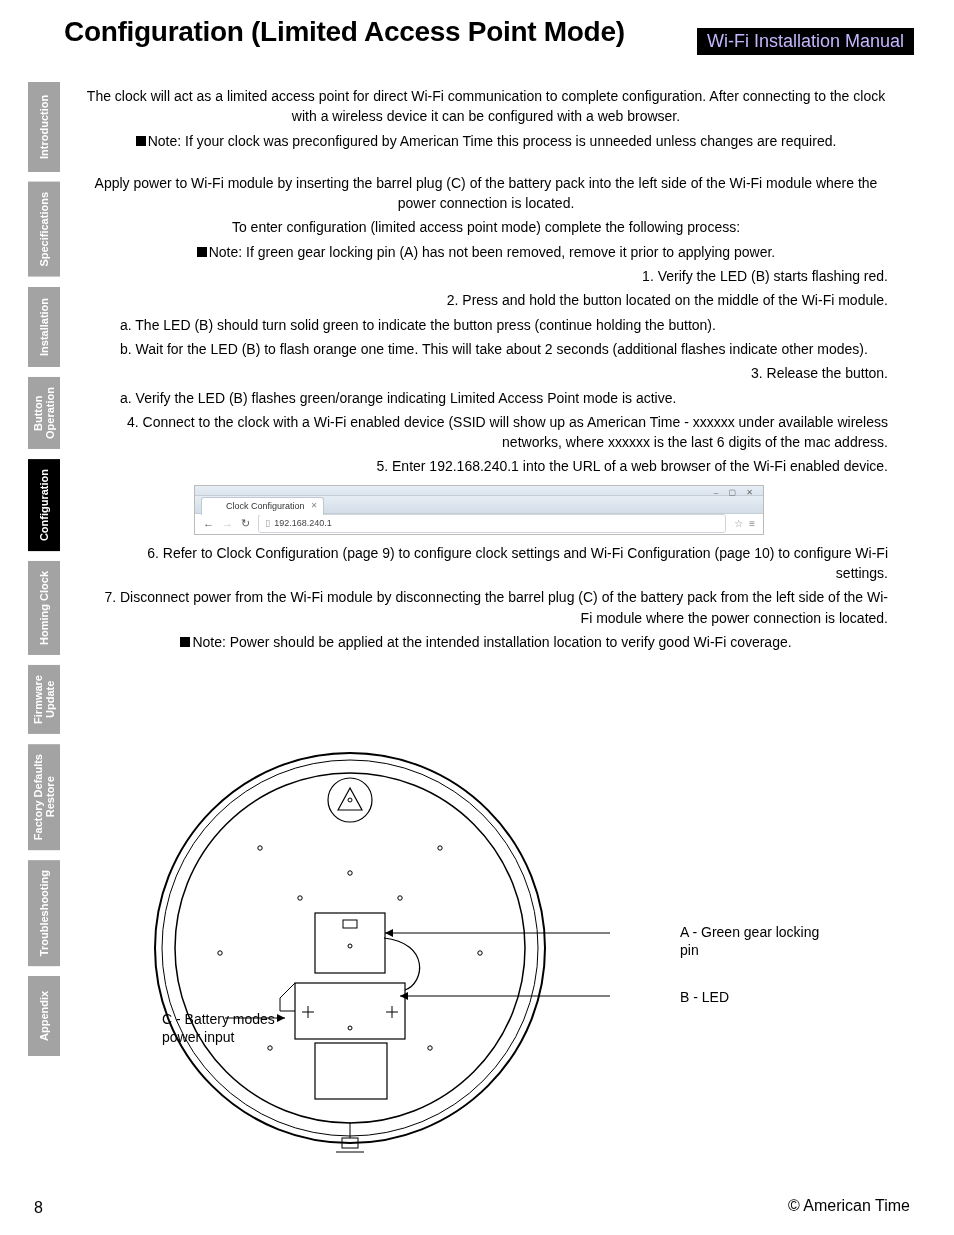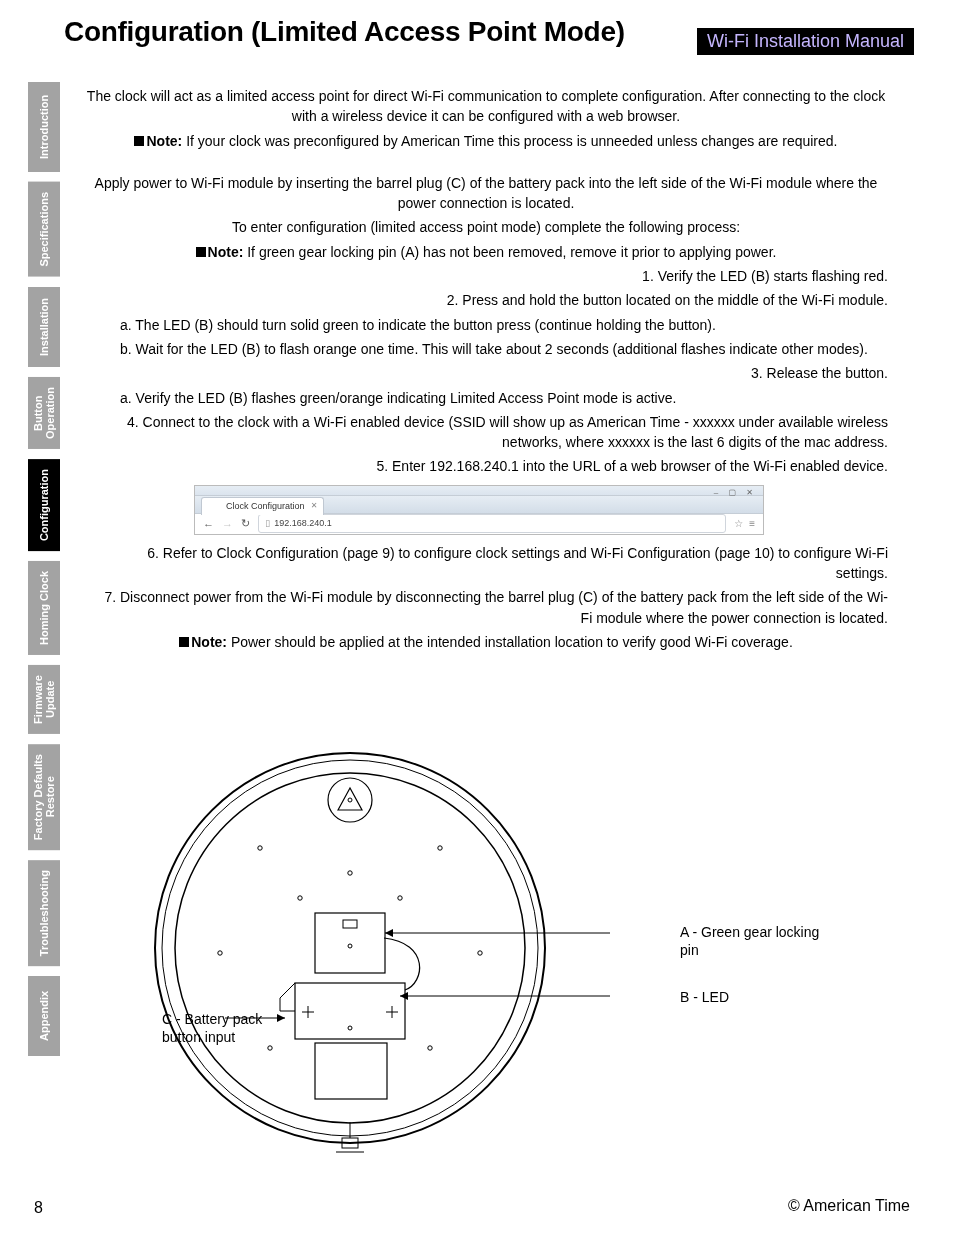--- a/index.html
+++ b/index.html
@@ -57,21 +57,21 @@
   .content {
     position: absolute;
     top: 86px;
     left: 84px;
     width: 804px;
     font-size: 14px;
     line-height: 1.45;
   }
   .para { margin-bottom: 4px; text-align: center; }
   .note-sq { display:inline-block; width:10px; height:10px; background:#000; vertical-align: baseline; margin-right:2px; }
-  .bold { font-weight: 700; }
+  .bold { font-weight: 400; }
   .gap { height: 18px; }
   .ol-item { padding-left: 34px; text-indent: -18px; margin-bottom: 4px; text-align: right; }
   .sub-item { padding-left: 54px; text-indent: -18px; margin-bottom: 4px; }
   .browser-shot {
     margin: 8px 0 8px 110px;
     width: 570px;
     border: 1px solid #bbb;
   }
   .bs-top {
     height: 10px;
@@ -266,17 +266,17 @@
     <line x1="245" y1="195" x2="470" y2="195" stroke="#000"></line>
     <polygon points="245,195 253,191 253,199" fill="#000"></polygon>
     <line x1="260" y1="258" x2="470" y2="258" stroke="#000"></line>
     <polygon points="260,258 268,254 268,262" fill="#000"></polygon>
     <line x1="145" y1="280" x2="85" y2="280" stroke="#000"></line>
     <polygon points="145,280 137,276 137,284" fill="#000"></polygon>
   </svg>
 
   <div class="callout" style="top:185px; left:540px; width:140px;">A - Green gear locking pin</div>
   <div class="callout" style="top:250px; left:540px;">B - LED</div>
-  <div class="callout" style="top:272px; left:22px; width:120px; text-align:left;">C - Battery pack button input</div>
+  <div class="callout" style="top:272px; left:22px; width:120px; text-align:left;">C - Battery modes power input</div>
 </div>
 
 <div class="page-num">8</div>
 <div class="copyright">© American Time</div>
 
 </body></html>

